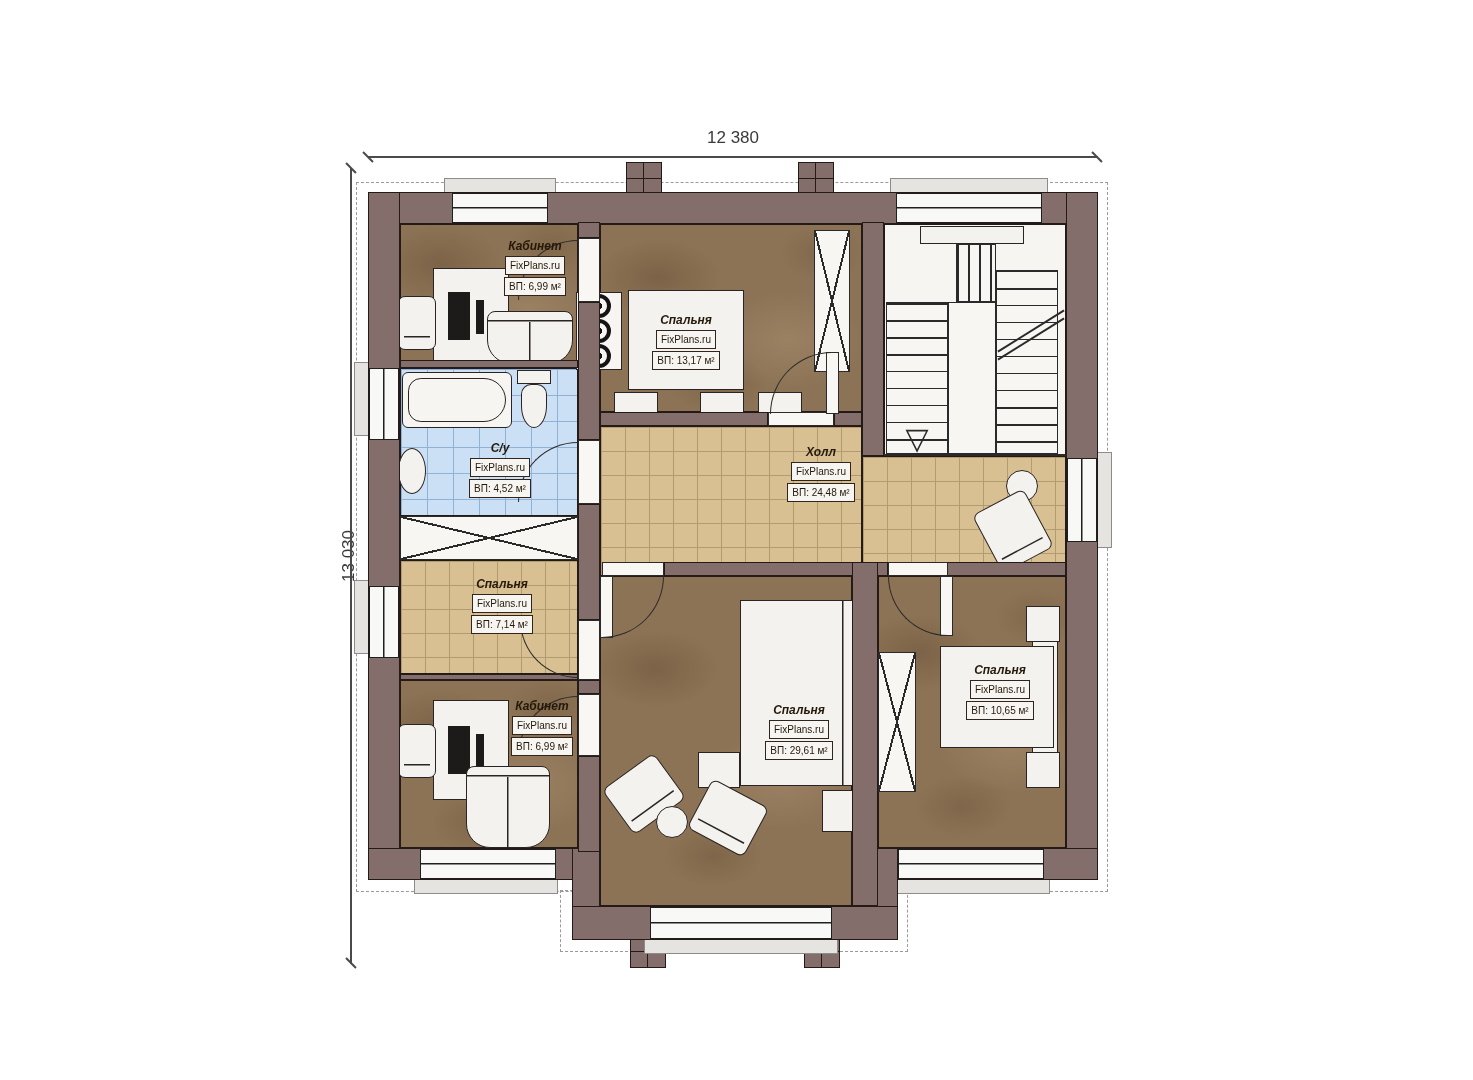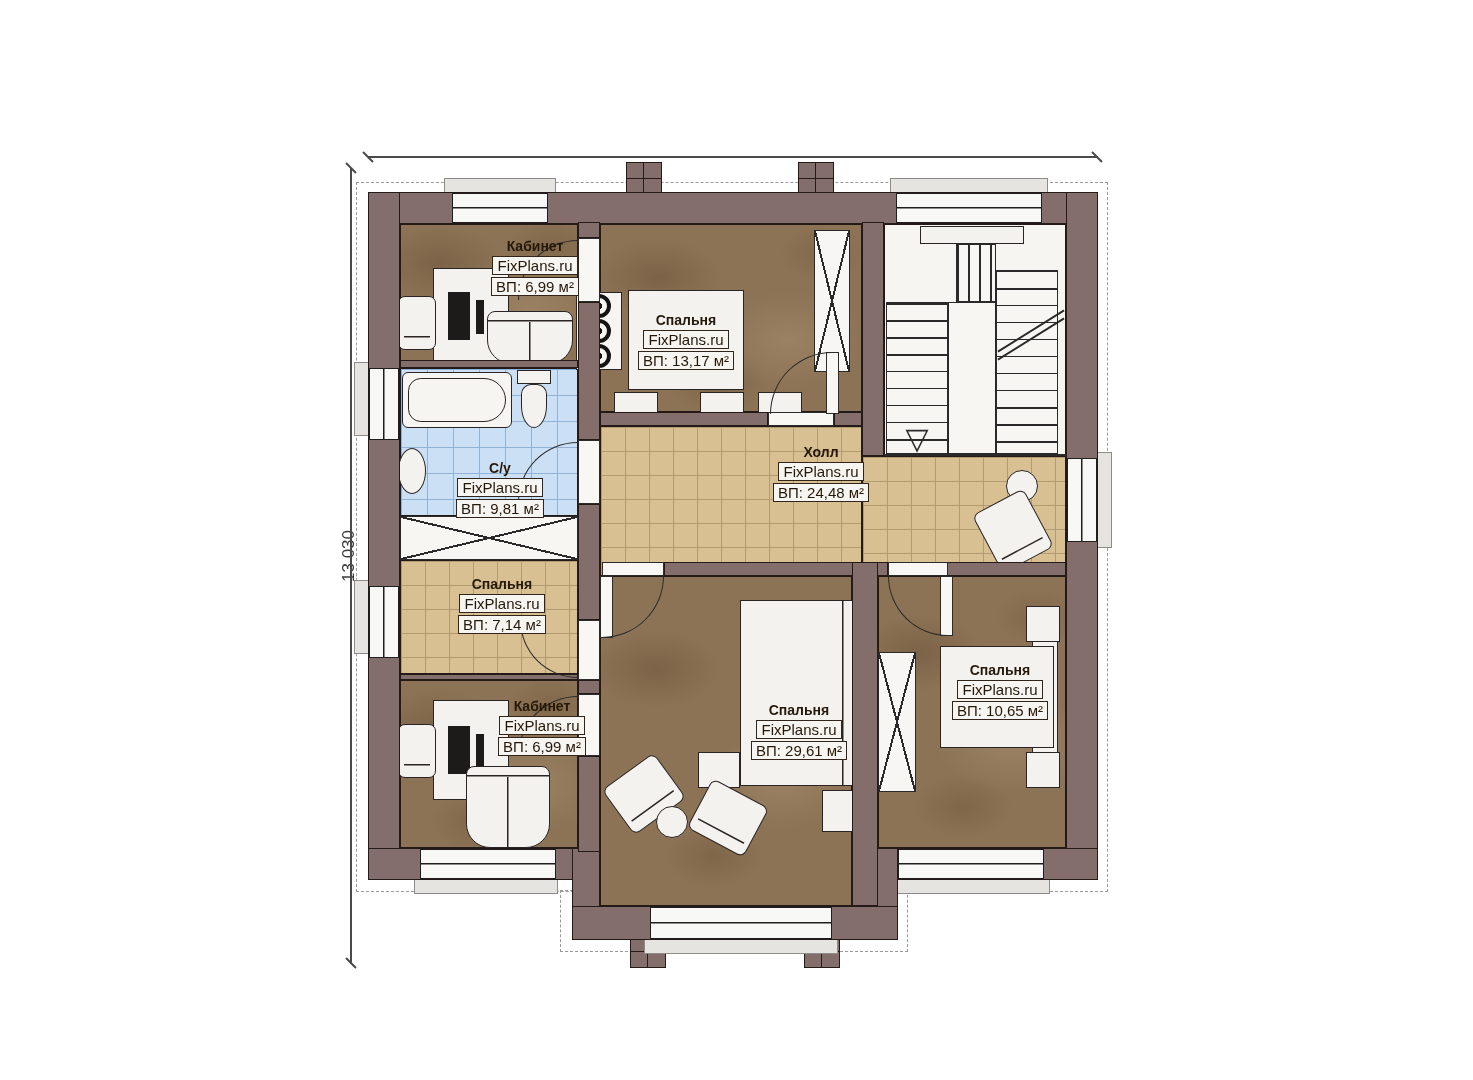--- a/index.html
+++ b/index.html
@@ -50,43 +50,44 @@
   .steps-h{background-color:#f7f6f3;border:1.5px solid #2a2a2a;
     background-image:repeating-linear-gradient(to bottom,#2a2a2a 0 1.5px, transparent 1.5px 17px);}
   .steps-v{background-color:#f7f6f3;border:1.5px solid #2a2a2a;
     background-image:repeating-linear-gradient(to right,#2a2a2a 0 1.5px, transparent 1.5px 11px);}
   .dash{border:1.2px dashed #9a9a9a;}
   .flue{background:#f6f5f2;border:1.5px solid #2a2524;display:flex;flex-direction:column;
     align-items:center;justify-content:space-evenly;}
   .flue-c{width:24px;height:24px;border-radius:50%;border:4px solid #141414;box-sizing:border-box;
     background:radial-gradient(circle,#141414 0 28%,#f6f5f2 30%);}
   .room-label{text-align:center;z-index:6;}
-  .room-name{font-weight:bold;font-size:14px;line-height:16px;color:var(--text,#241809);}
+  .room-name{font-weight:bold;font-size:12px;line-height:16px;color:var(--text,#241809);font-style:italic;}
   .label-box{margin:2px auto 0;width:fit-content;padding:0 4px;background:var(--label-box-bg,#f7f5f1);
-    border:1.5px solid var(--label-border,#31241a);font-size:15px;line-height:17px;
+    border:1.5px solid var(--label-border,#31241a);font-size:10px;line-height:17px;
     color:var(--text,#241809);white-space:nowrap;}
   .dimtext{font-size:17px;color:var(--dim-text,#3a3a3a);text-align:center;}
   .dimline{background:#4a4a4a;}
   .tick{background:#4a4a4a;transform:rotate(45deg);}
   .chimney{background:var(--wall,#846e6c);border:1px solid #241a18;
     background-image:linear-gradient(#241a18,#241a18),linear-gradient(#241a18,#241a18);
     background-repeat:no-repeat;background-size:100% 1.2px,1.2px 100%;background-position:center center;}
   .tub{background:#f6f5f2;border:1.5px solid #2a2524;border-radius:6px;}
   .tub-inner{position:absolute;left:5px;top:5px;right:5px;bottom:5px;border:1.2px solid #2a2524;border-radius:14px 24px 24px 14px;}
   .stairs-arrow{color:#2a2a2a;font-size:30px;line-height:30px;text-align:center;}
   .z2{z-index:2}.z3{z-index:3}.z4{z-index:4}.z5{z-index:5}
 </style>
 </head>
 <body>
 
 <div id="canvas">
 
   <div class="abs dash" style="left:356px;top:182px;width:752px;height:710px;"></div>
   <div class="abs dash" style="left:560px;top:890px;width:348px;height:62px;"></div>
 
+  <div class="abs dimtext" style="left:368px;top:128px;width:730px;height:24px;">12 380</div>
   <div class="abs dimline" style="left:368px;top:156px;width:730px;height:2px;"></div>
   <div class="abs tick" style="left:361px;top:156px;width:14px;height:2px;"></div>
   <div class="abs tick" style="left:1090px;top:156px;width:14px;height:2px;"></div>
   <div class="abs dimtext" style="left:292px;top:545px;width:116px;height:22px;transform:rotate(-90deg);">13 030</div>
   <div class="abs dimline" style="left:350px;top:168px;width:2px;height:796px;"></div>
   <div class="abs tick" style="left:344px;top:167px;width:14px;height:2px;"></div>
   <div class="abs tick" style="left:344px;top:962px;width:14px;height:2px;"></div>
 
   <div class="abs chimney" style="left:626px;top:162px;width:36px;height:34px;"></div>
   <div class="abs chimney" style="left:798px;top:162px;width:36px;height:34px;"></div>
@@ -229,24 +230,24 @@
   <div class="abs room-label" style="left:462px;top:238px;width:146px;">
     <div class="room-name">Кабинет</div>
     <div class="label-box">FixPlans.ru</div>
     <div class="label-box">ВП: 6,99 м²</div>
   </div>
   <div class="abs room-label" style="left:616px;top:312px;width:140px;">
     <div class="room-name">Спальня</div>
     <div class="label-box">FixPlans.ru</div>
     <div class="label-box">ВП: 13,17 м²</div>
   </div>
-  <div class="abs room-label" style="left:440px;top:460px;width:120px;">
+  <div class="abs room-label" style="left:440px;top:440px;width:120px;">
     <div class="room-name">С/у</div>
     <div class="label-box">FixPlans.ru</div>
-    <div class="label-box">ВП: 9,81 м²</div>
+    <div class="label-box">ВП: 4,52 м²</div>
   </div>
   <div class="abs room-label" style="left:756px;top:444px;width:130px;">
     <div class="room-name">Холл</div>
     <div class="label-box">FixPlans.ru</div>
     <div class="label-box">ВП: 24,48 м²</div>
   </div>
   <div class="abs room-label" style="left:438px;top:576px;width:128px;">
     <div class="room-name">Спальня</div>
     <div class="label-box">FixPlans.ru</div>
     <div class="label-box">ВП: 7,14 м²</div>

